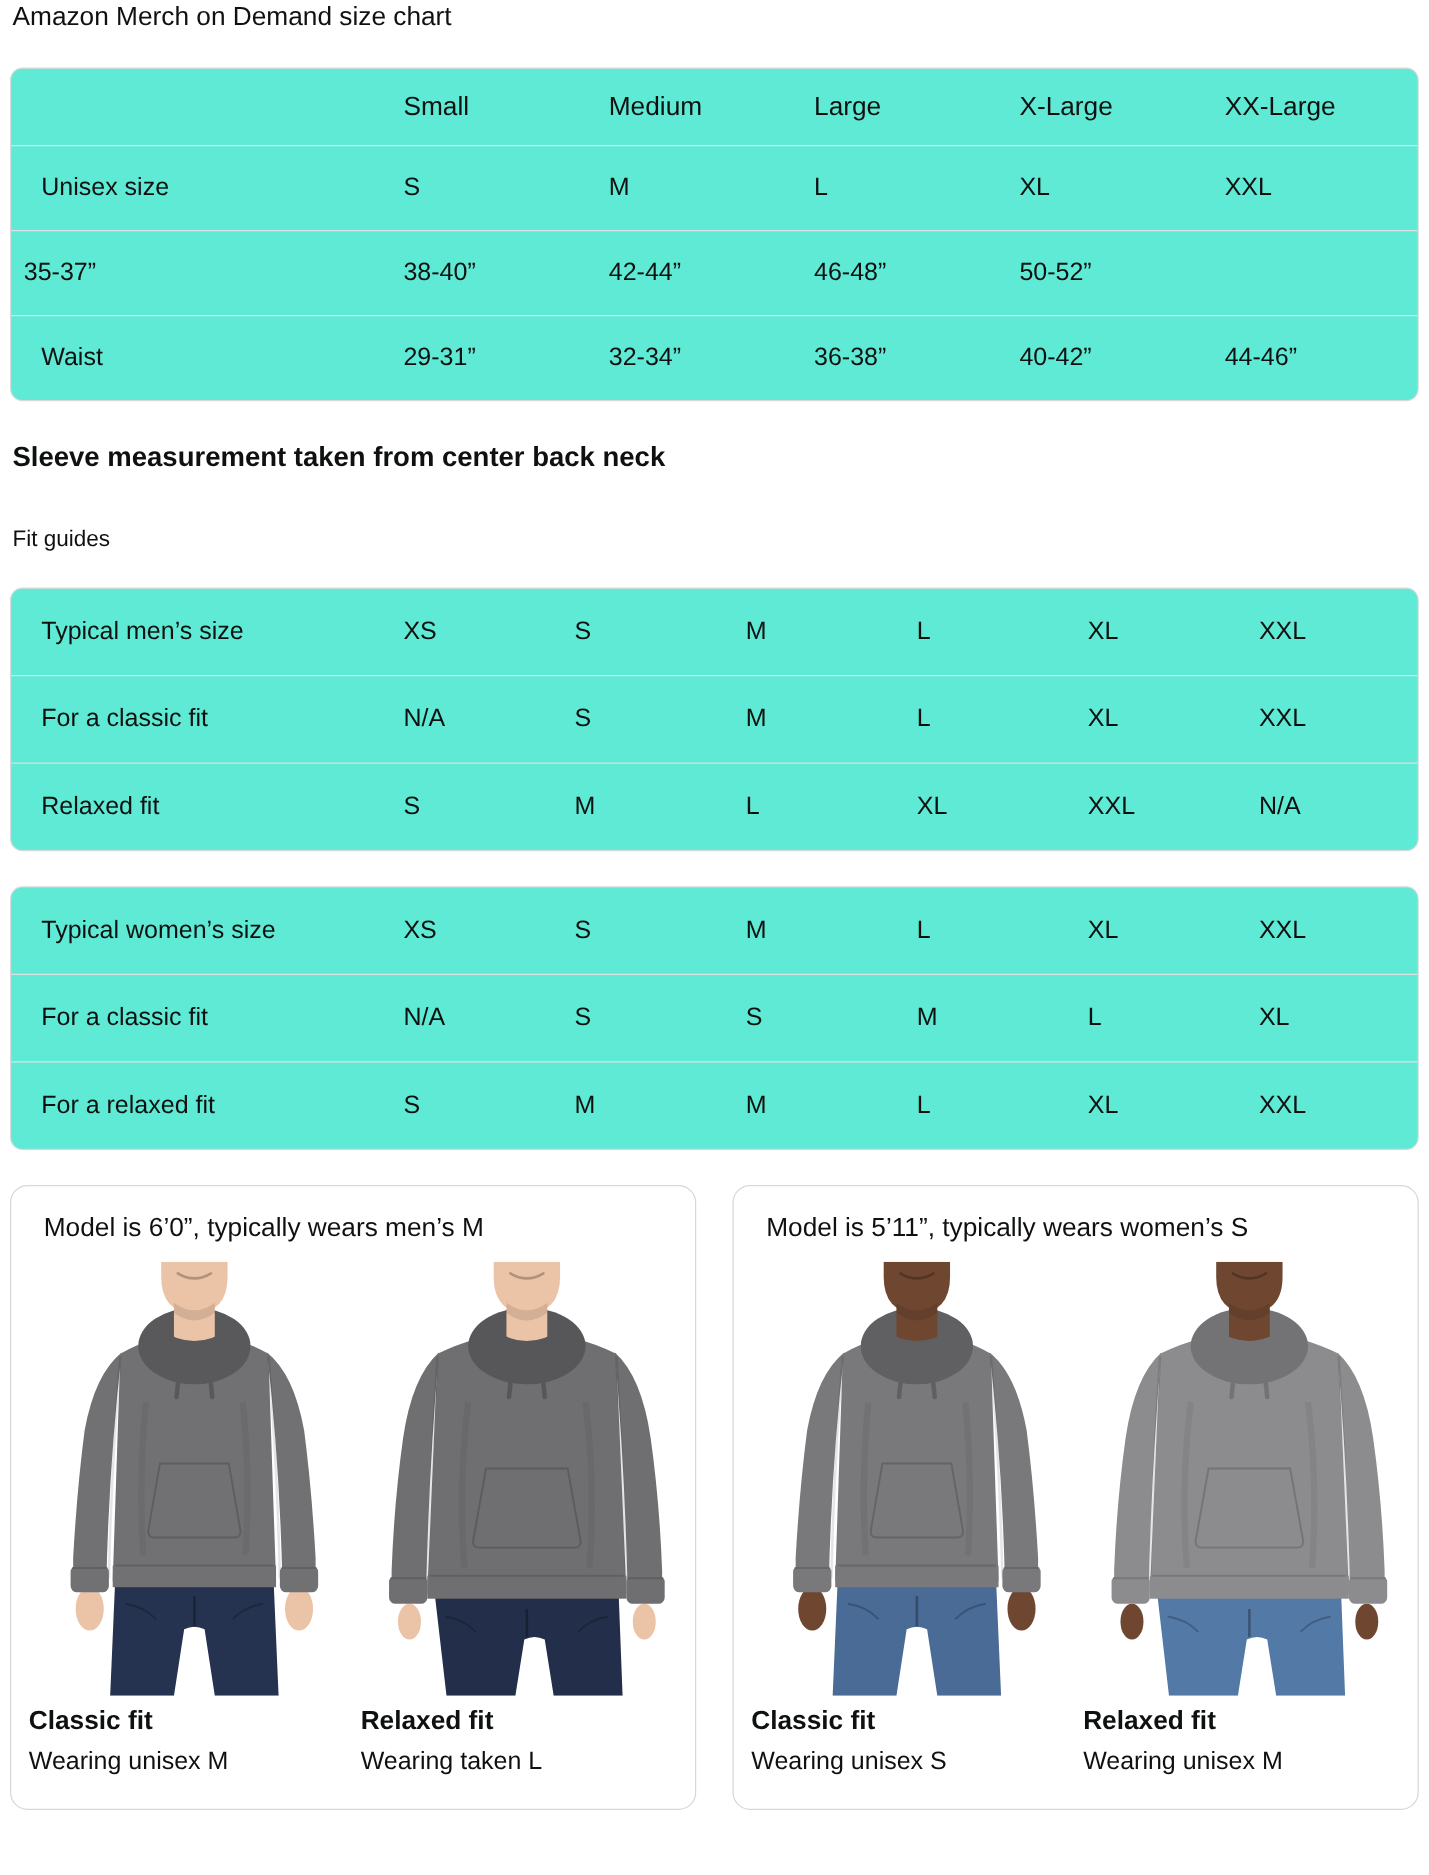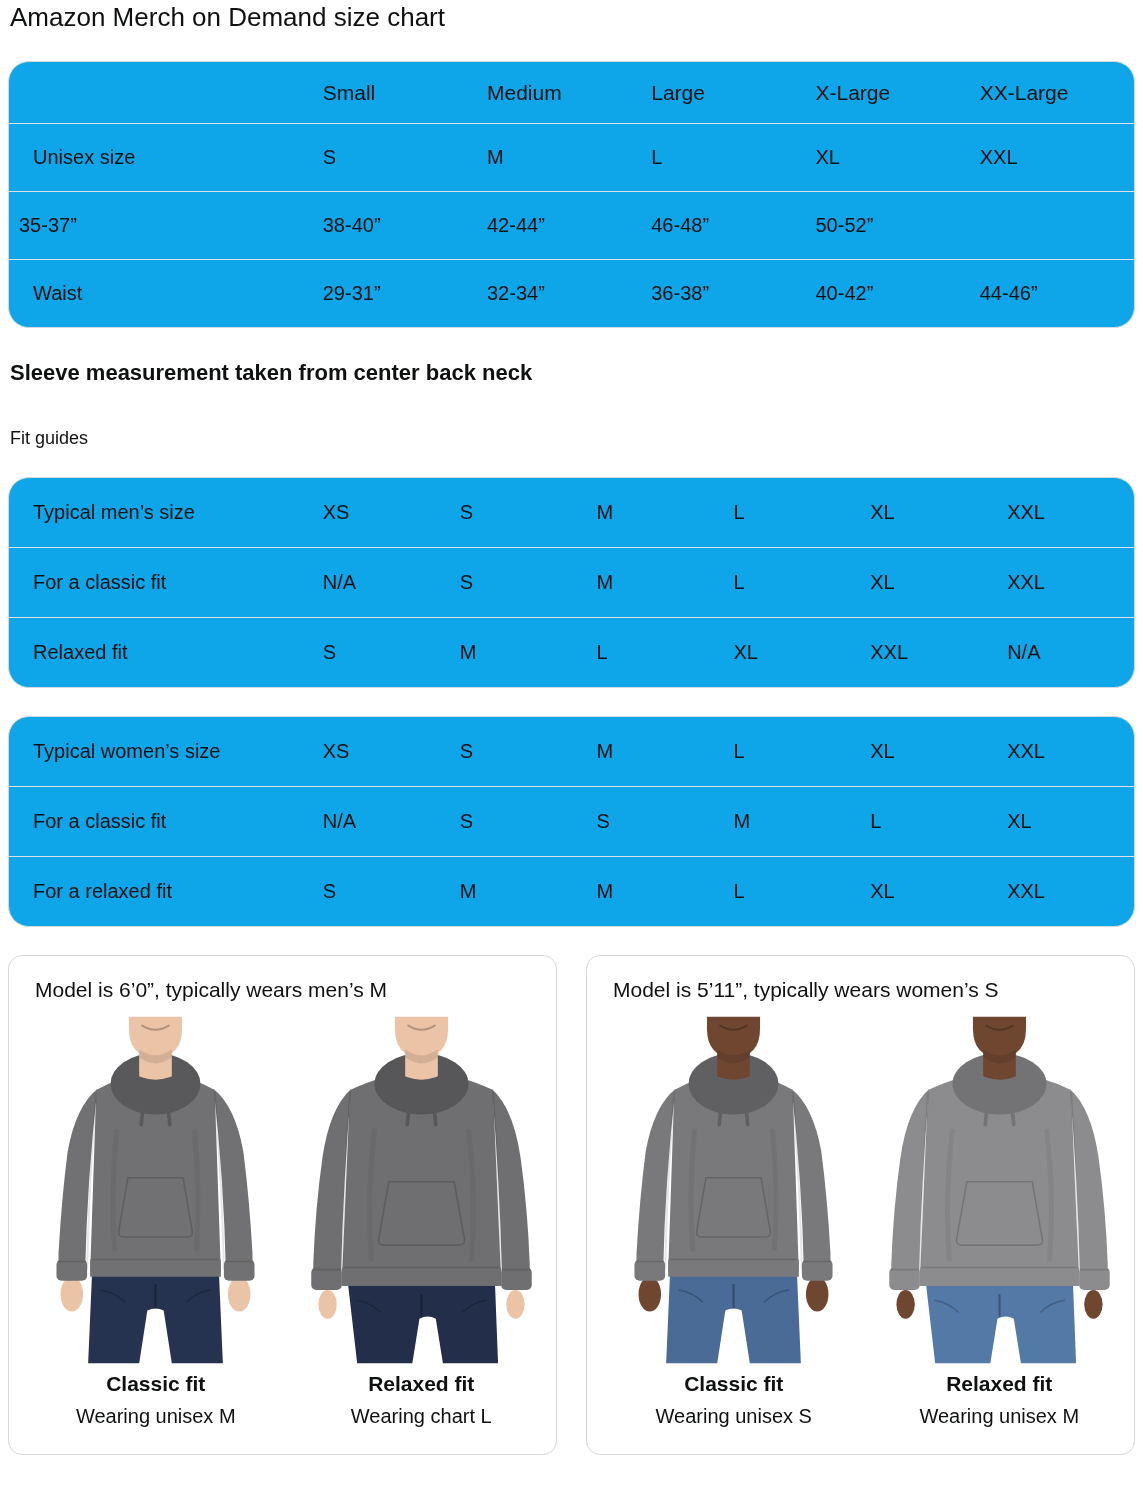--- a/index.html
+++ b/index.html
@@ -4,26 +4,26 @@
 <style>
   html, body { margin:0; padding:0; background:#ffffff; }
   body {
     width:1143px; height:1500px;
     font-family:"Liberation Sans", sans-serif;
     color:#0f1111;
     -webkit-font-smoothing:antialiased;
   }
   .page { padding:2px 8px 0 8px; }
 
-  .page-title { font-size:26px; font-weight:400; margin:0 0 20px 2px; }
+  .page-title { font-size:21px; font-weight:400; margin:0 0 20px 2px; }
 
   .chart-table {
     border:1px solid #d5d9d9;
-    border-radius:21px;
-    background:#0ea5e9;
+    border-radius:10px;
+    background:#5eead4;
     overflow:hidden;
     margin-top:28px;
   }
   .trow {
     display:grid;
     grid-template-columns:27% repeat(5, 1fr);
     align-items:center;
     min-height:67px;
     border-top:1px solid #dde1e1;
   }
@@ -40,21 +40,21 @@
 
   .cards { display:grid; grid-template-columns:1fr 1fr; gap:29px; margin-top:28px; }
   .card {
     border:1px solid #d5d9d9;
     border-radius:14px;
     padding:22px 2px 26px 14px;
     background:#fff;
   }
   .card-title { font-size:21px; margin:0 0 14px 12px; }
   .figures { display:grid; grid-template-columns:1fr 1fr; }
-  .figure { text-align:center; }
+  .figure { text-align:left; }
   .model-photo { width:245px; height:348px; display:block; margin:0 auto; }
   .fit-label { font-size:21px; font-weight:700; margin-top:8px; }
   .wearing-label { font-size:20px; margin-top:9px; }
 
   .svg-defs { position:absolute; width:0; height:0; overflow:hidden; }
 </style>
 </head>
 <body>
 
 <svg class="svg-defs" aria-hidden="true">
@@ -224,21 +224,21 @@
               <use href="#fig-classic"></use>
             </svg>
           <div class="fit-label">Classic fit</div>
           <div class="wearing-label">Wearing unisex M</div>
         </div>
         <div class="figure">
           <svg class="model-photo" viewBox="0 0 240 340" style="--skin:#ebc3a7;--hoodie:#6f6f71;--hood:#575759;--jeans:#232f4a">
               <use href="#fig-relaxed"></use>
             </svg>
           <div class="fit-label">Relaxed fit</div>
-          <div class="wearing-label">Wearing chart L</div>
+          <div class="wearing-label">Wearing taken L</div>
         </div>
       </div>
     </div>
 
     <div class="card">
       <div class="card-title">Model is 5’11”, typically wears women’s S</div>
       <div class="figures">
         <div class="figure">
           <svg class="model-photo" viewBox="0 0 240 340" style="--skin:#6f4731;--hoodie:#79797c;--hood:#606063;--jeans:#4a6b96">
               <use href="#fig-classic"></use>

